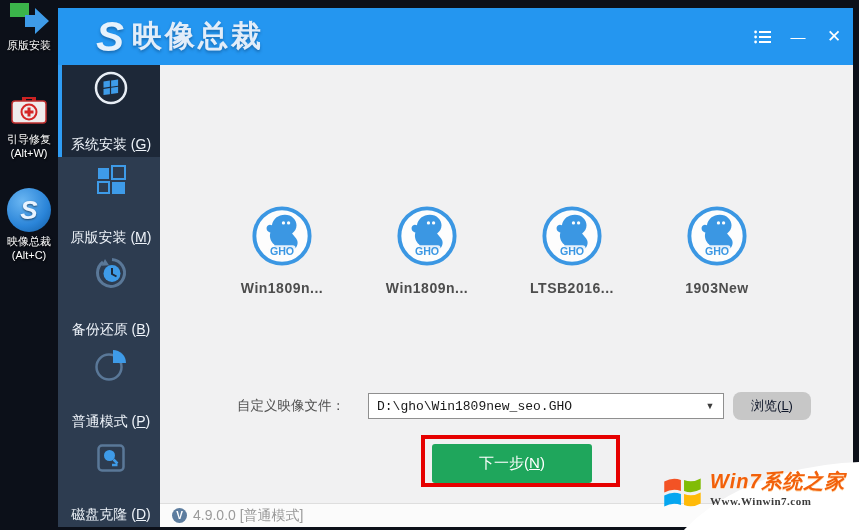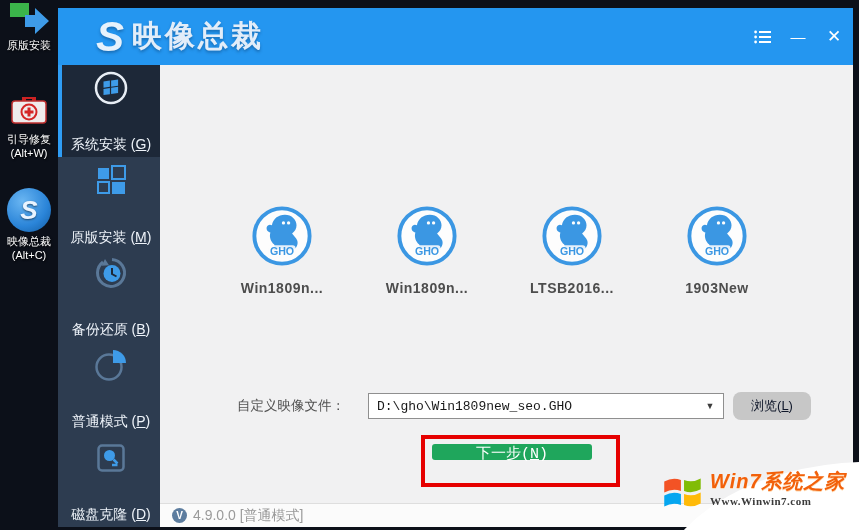--- a/index.html
+++ b/index.html
@@ -49,22 +49,22 @@
   .file-label { margin-left:77px; font-size:13.5px; color:#525252; }
   .combo { margin-left:23px; width:356px; height:26px; background:#fff; border:1px solid #8f8f8f;
     display:flex; align-items:center; cursor:pointer; }
   .combo-value { flex:1; padding-left:8px; font-family:"Liberation Mono", monospace;
     font-size:13px; color:#181818; white-space:nowrap; overflow:hidden; }
   .combo-arrow { flex:none; width:26px; text-align:center; color:#3c3c3c; font-size:9px; }
   .browse-btn { margin-left:9px; width:78px; height:28px; background:#c7c7c7; border:none;
     border-radius:8px; color:#0f172a; font-size:13px; cursor:pointer; }
   .annotation { position:absolute; left:261px; top:370px; width:199px; height:52px;
     border:4px solid #e60000; }
-  .next-btn { position:absolute; left:7px; top:5px; width:160px; height:16px;
-    background:#1fa65c; border:none; border-radius:3px; color:#fff; font-size:15px; cursor:pointer;font-family:Liberation Mono, monospace; }
+  .next-btn { position:absolute; left:7px; top:5px; width:160px; height:39px;
+    background:#1fa65c; border:none; border-radius:3px; color:#fff; font-size:15px; cursor:pointer; }
   
   .statusbar { flex:none; height:24px; background:#fbfbfb; border-top:1px solid #dedede;
     display:flex; align-items:center; }
   .v-badge { flex:none; width:15px; height:15px; margin:0 6px 0 12px; border-radius:50%;
     background:#5d7d9f; color:#fff; font-size:10px; font-weight:bold;
     display:flex; align-items:center; justify-content:center; }
   .status-text { font-size:14px; color:#9a9a9a; }
   
   .wm-swoosh { position:absolute; left:648px; top:462px; width:440px; height:300px;
     background:#fff; border-radius:50%; z-index:5; }

